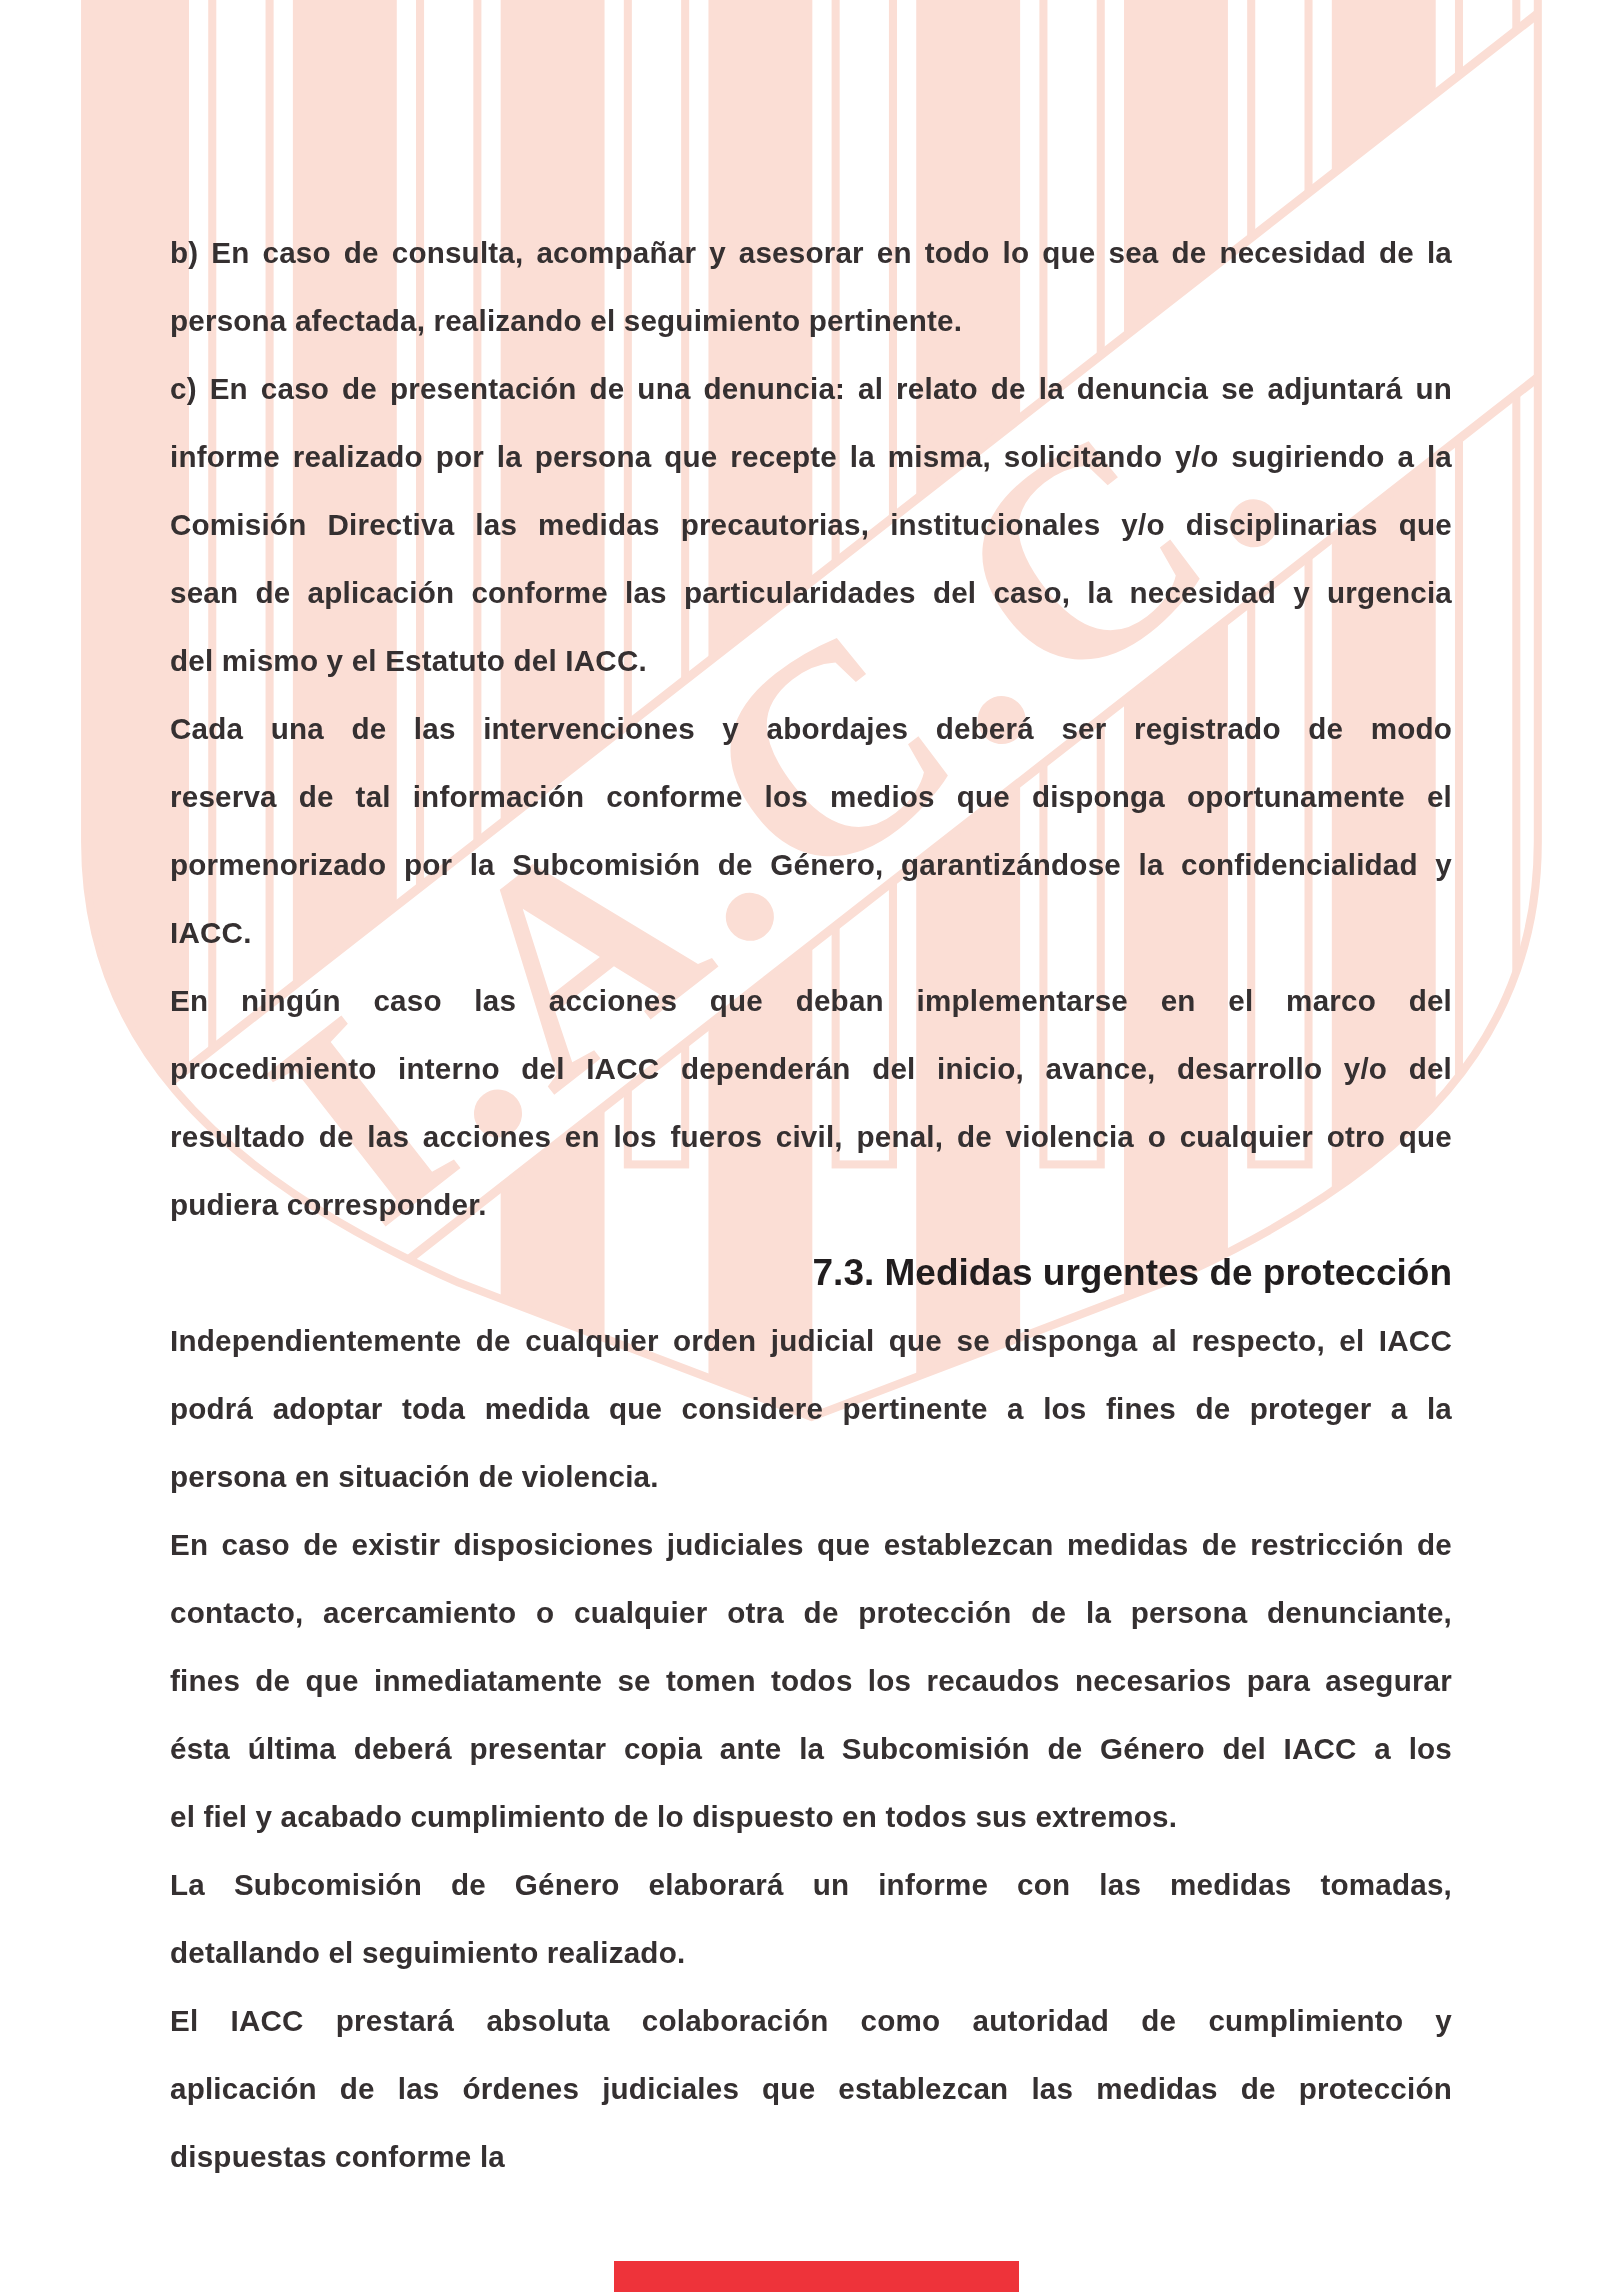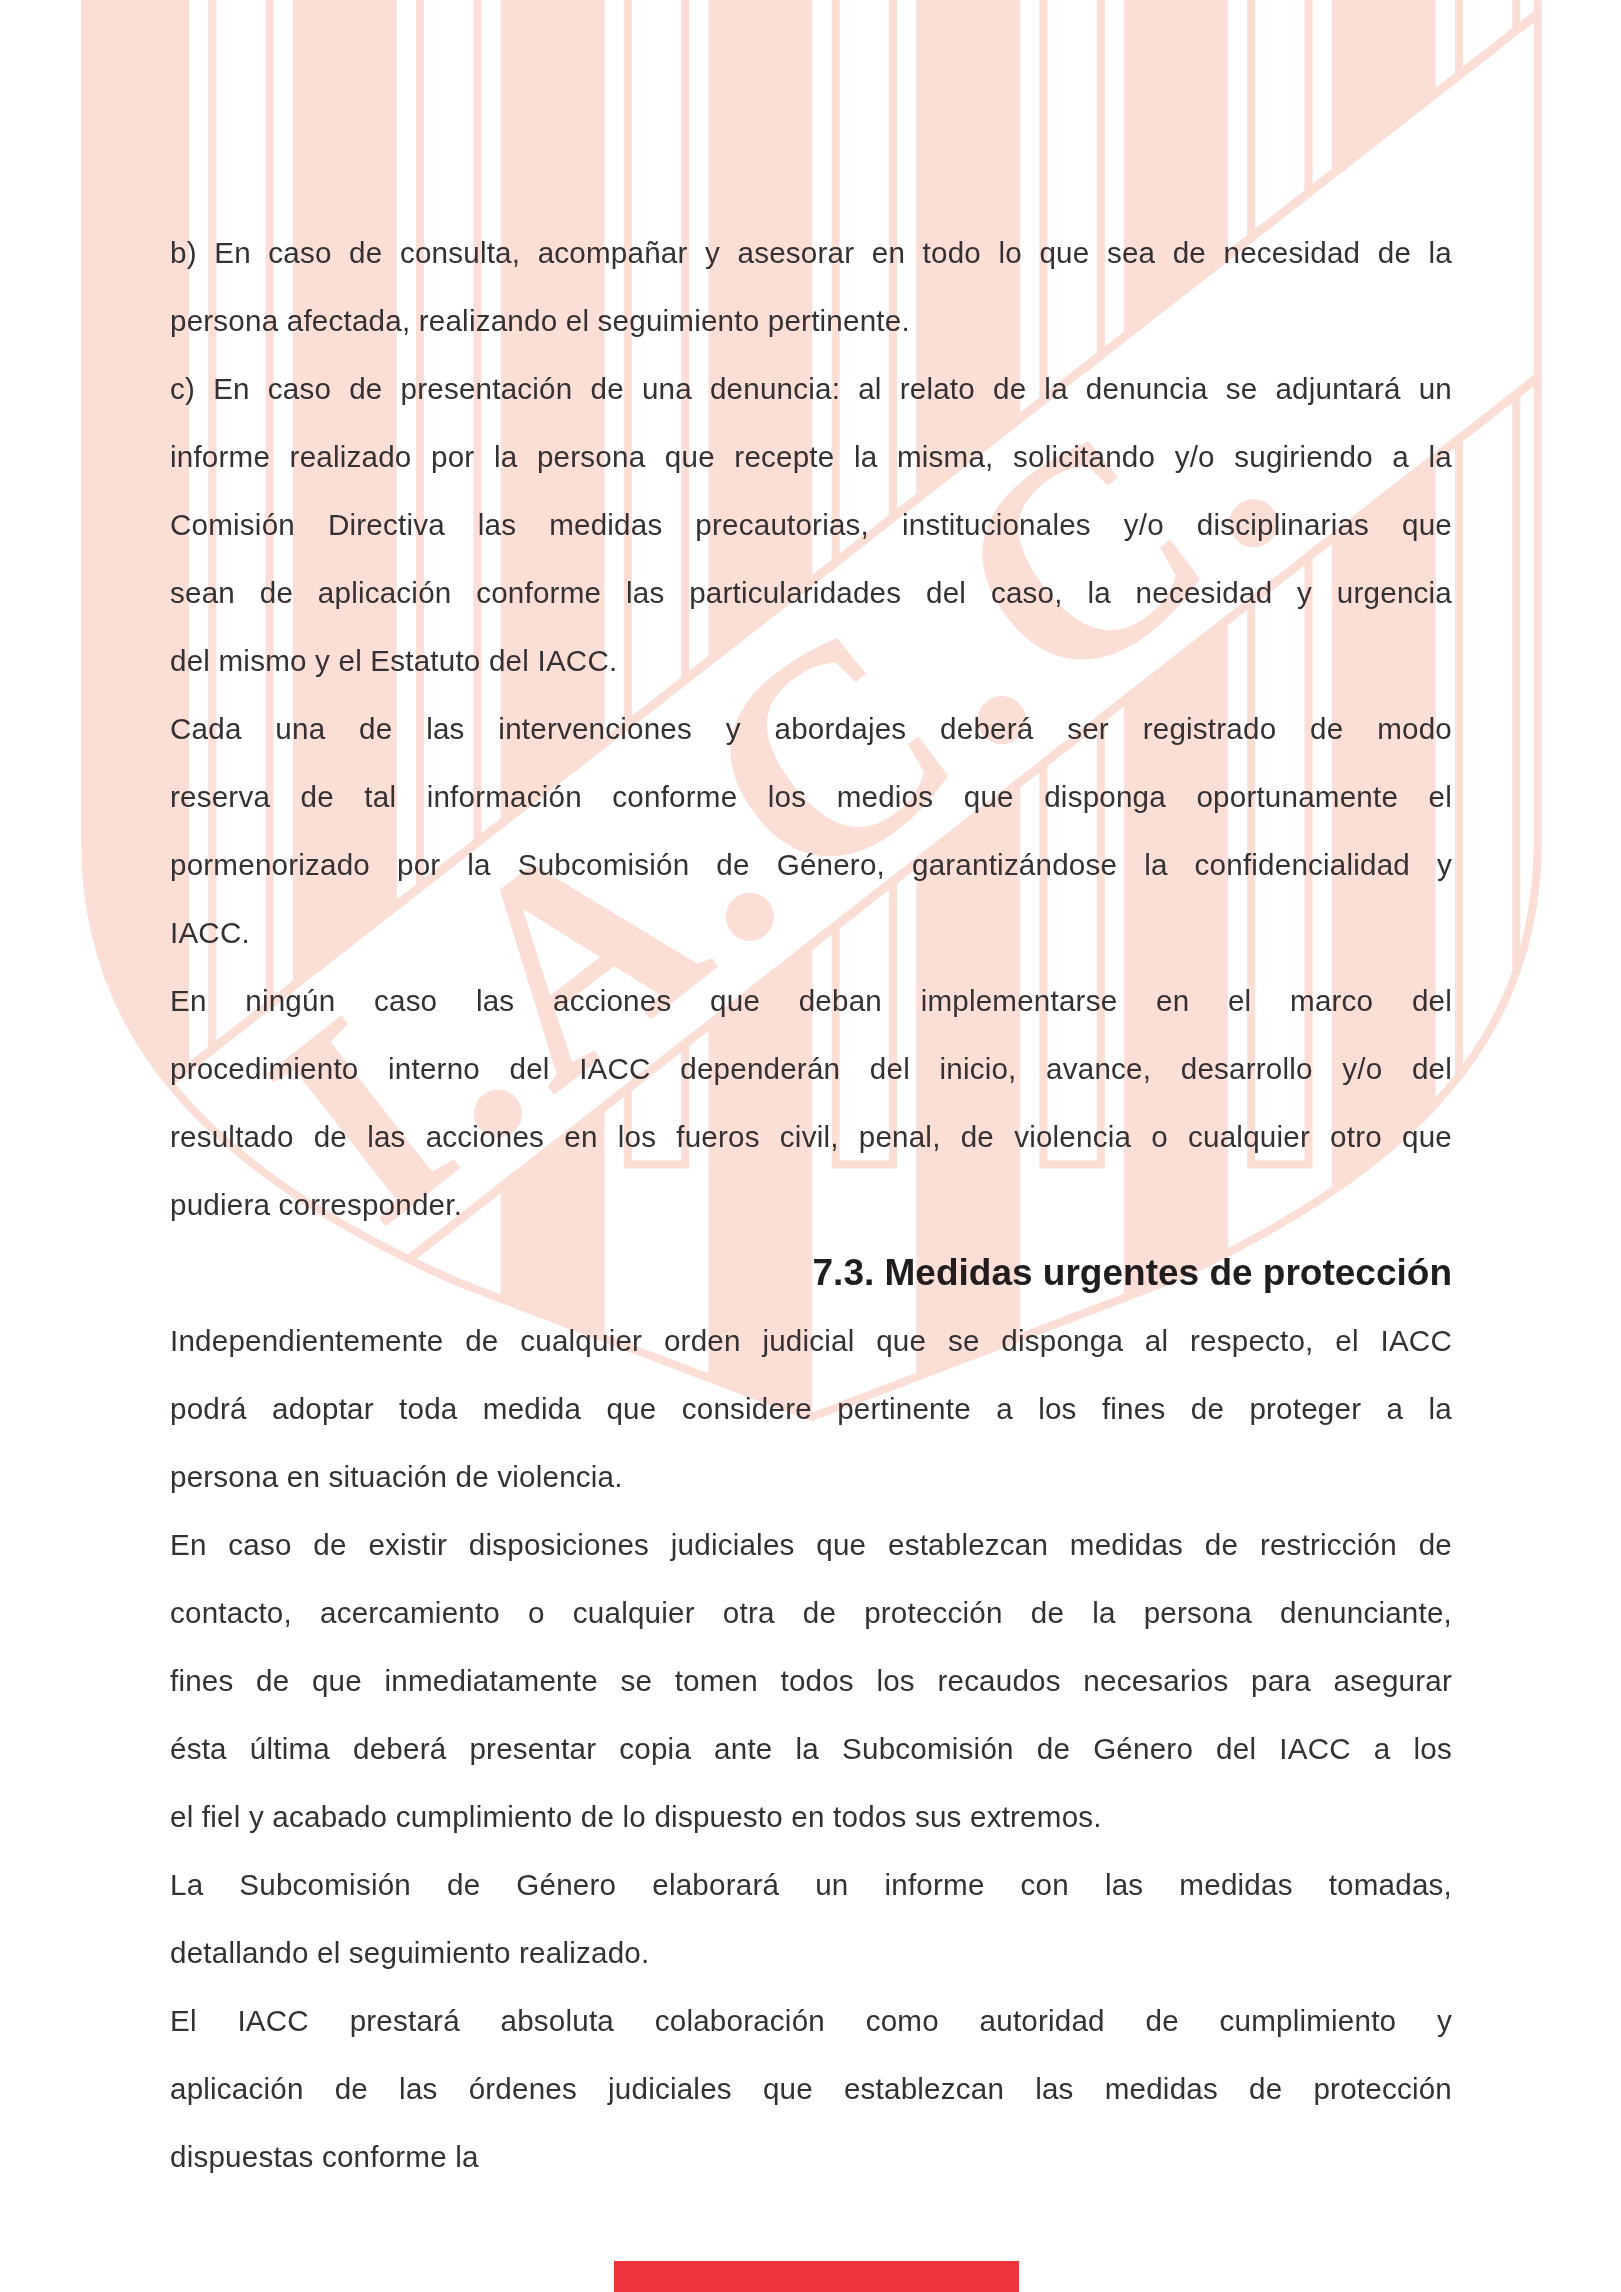--- a/index.html
+++ b/index.html
@@ -24,20 +24,21 @@
     top: 219px;
     width: 1282px;
   }
   .line {
     height: 68px;
     line-height: 68px;
     font-size: 29.6px;
     letter-spacing: 0.2px;
     color: #353031;
     overflow: hidden;
+    font-weight: bold;
   }
   .line.body {
     text-align: justify;
     text-align-last: justify;
   }
   .line.body.last {
     text-align: center;
     text-align-last: left;
   }
   .line.heading {

